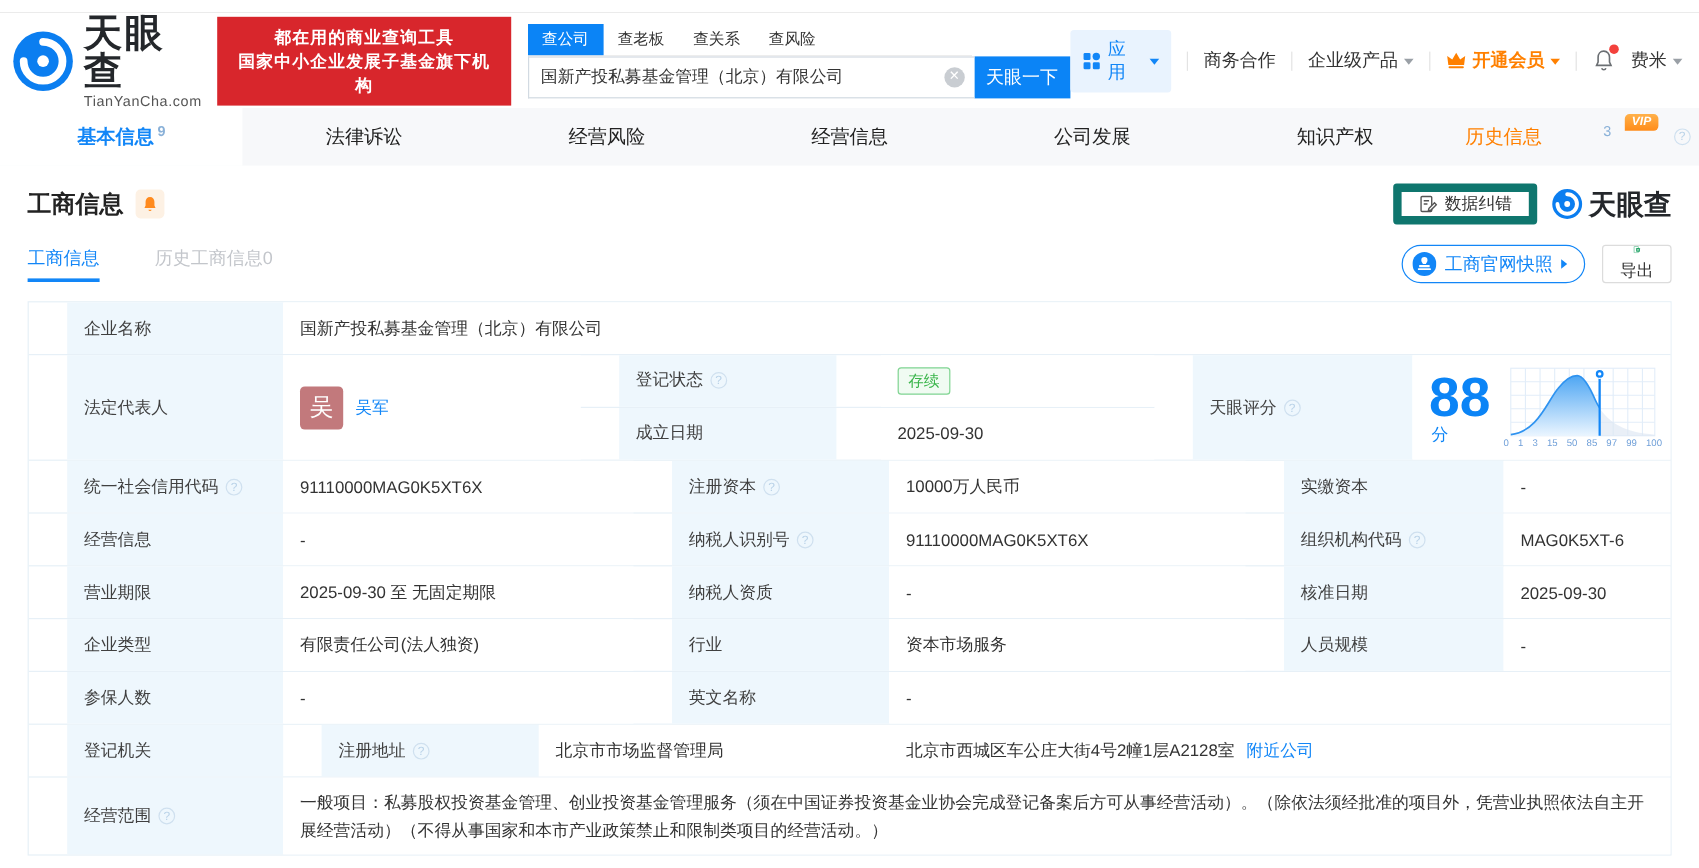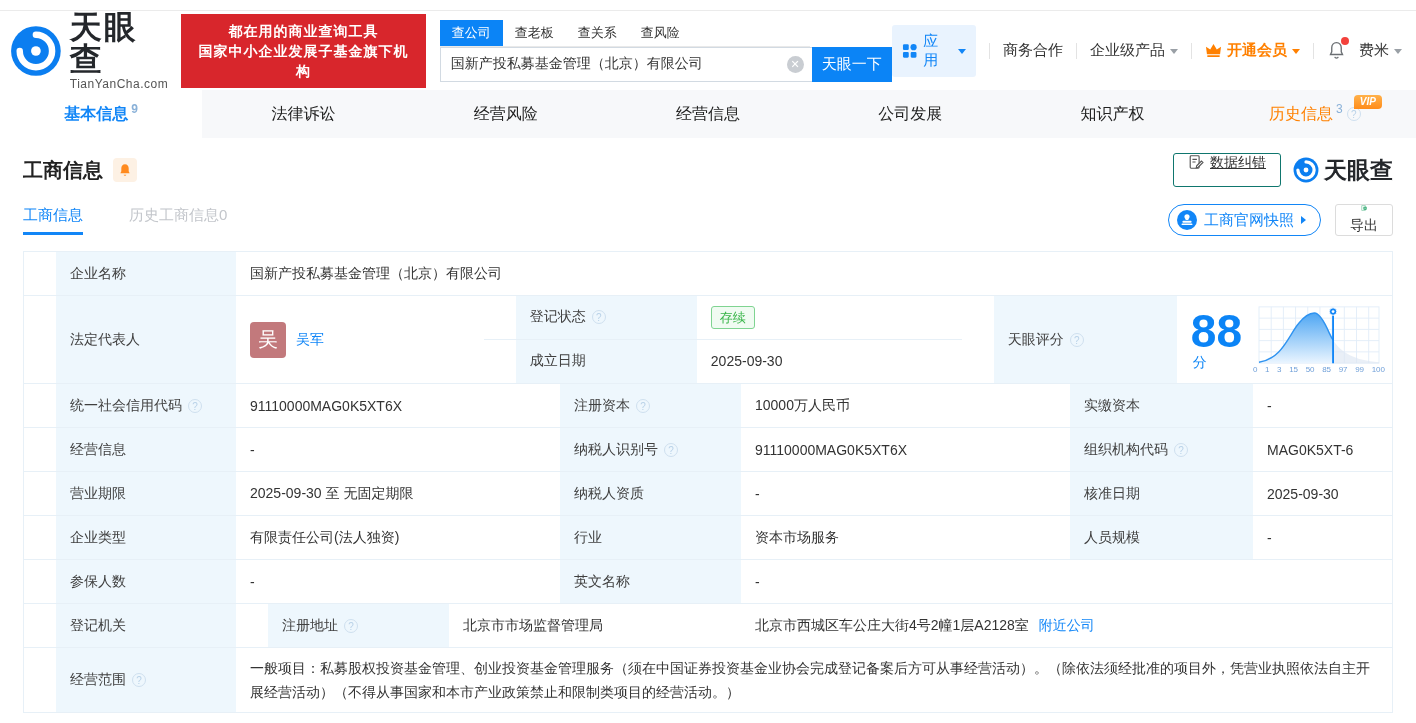--- a/index.html
+++ b/index.html
@@ -43,35 +43,35 @@
   .caret.orange { border-top-color:#ff8000; }
   .bell-wrap { position:relative; cursor:pointer; display:flex; }
   .red-dot { position:absolute; top:-3px; right:-3px; width:8px; height:8px; border-radius:50%; background:#f3413c; }
 
   
   .main-tabs { height:48px; background:#f7f8fa; display:flex; }
   .mtab { flex:1; display:flex; align-items:center; justify-content:center; font-size:16px;
     color:#222; cursor:pointer; position:relative; }
   .mtab .cnt { font-size:12px; color:#8ab1d8; margin:-10px 0 0 3px; }
   .mtab.active { background:#fff; color:#1286f7; font-weight:bold; }
-  .mtab.vip-tab { color:#ff8000; }
+  .mtab.vip-tab { color:#ff8000;gap:48px; }
   .mtab .qmark { margin-left:4px; }
   .vip-badge { position:absolute; top:5px; right:34px; background:linear-gradient(180deg,#ffb14a,#ff8c1a);
     color:#fff; font-size:10px; font-weight:bold; font-style:italic; padding:1px 6px 2px;
     border-radius:4px 4px 4px 0; }
 
   
   .content { padding:0 23px; }
   .section-head { display:flex; align-items:center; margin-top:14px; height:36px; }
   .section-title { font-size:20px; font-weight:bold; color:#222; }
   .bell-badge { width:24px; height:24px; background:#fdf1e4; border-radius:4px; margin-left:10px;
     display:flex; align-items:center; justify-content:center; cursor:pointer; }
   .head-right { margin-left:auto; display:flex; align-items:center; gap:12px; }
-  .btn-plain { display:flex; gap:6px; height:34px; padding:0 14px;
-    border:1px solid #0f766e; border-radius:3px; background:#fff; font-size:14px; color:#333; cursor:pointer;text-decoration:underline; }
+  .btn-plain { display:flex; align-items:center; gap:6px; height:34px; padding:0 14px;
+    border:7px solid #0f766e; border-radius:3px; background:#fff; font-size:14px; color:#333; cursor:pointer; }
   .wm-logo { display:flex; align-items:center; gap:5px; }
   .wm-logo .logo-swirl { width:26px; height:26px; }
   .wm-cn { font-size:23px; font-weight:bold; color:#24272b; }
 
   
   .subtabs-row { display:flex; align-items:center; margin-top:14px; height:36px; }
   .subtab { font-size:15px; margin-right:30px; cursor:pointer; position:relative; padding-bottom:10px; }
   .subtab.active { color:#1286f7; }
   .subtab.active::after { content:""; position:absolute; left:0; right:0; bottom:0; height:3px; background:#1286f7; }
   .subtab.dim { color:#c3c6cb;margin-left:16px; }
@@ -89,21 +89,21 @@
   .h44 { height:44px; } .h88 { height:88px; } .h64 { height:64px; }
   .cell { display:flex; align-items:center; padding:0 14px; }
   .lbl { background:#eef7fd; color:#404040; flex-shrink:0;margin-left:32px; }
   .val { background:#fff; color:#333; }
   .c1 { width:180px; } .c2 { width:292px; } .c3 { width:181px; } .c4 { width:297px; }
   .c5 { width:183px; } .c6 { flex:1; } .cRest { flex:1; }
   .qmark { display:inline-block; width:14px; height:14px; border:1px solid #cfe0ef; border-radius:50%;
     color:#b9d2e8; font-size:10px; line-height:13px; text-align:center; margin-left:6px; flex-shrink:0; cursor:pointer; }
   .qmark::before { content:"?"; }
   .mid-stack { width:478px; display:flex; flex-direction:column; }
-  .sub-row { display:flex; height:44px; }
+  .sub-row { display:flex; height:44px;gap:37px; }
   .sub-row:first-child { border-bottom:1px solid #e7f0f7; }
   .avatar { width:36px; height:36px; border-radius:4px; background:#c2797c; color:#fff; font-size:20px;
     display:flex; align-items:center; justify-content:center; margin-right:10px; flex-shrink:0; }
   a.link, .link { color:#1286f7; text-decoration:none; cursor:pointer; }
   .status-badge { display:inline-block; border:1px solid #7fd491; background:#f0fbf2; color:#39b54a;
     font-size:13px; padding:2px 8px; border-radius:3px; line-height:17px; }
   .scope-val { line-height:24px; padding:8px 14px; align-items:flex-start; }
 
   
   .score-cell { display:flex; align-items:center; gap:10px; padding:0 6px 0 14px; flex:1; }

